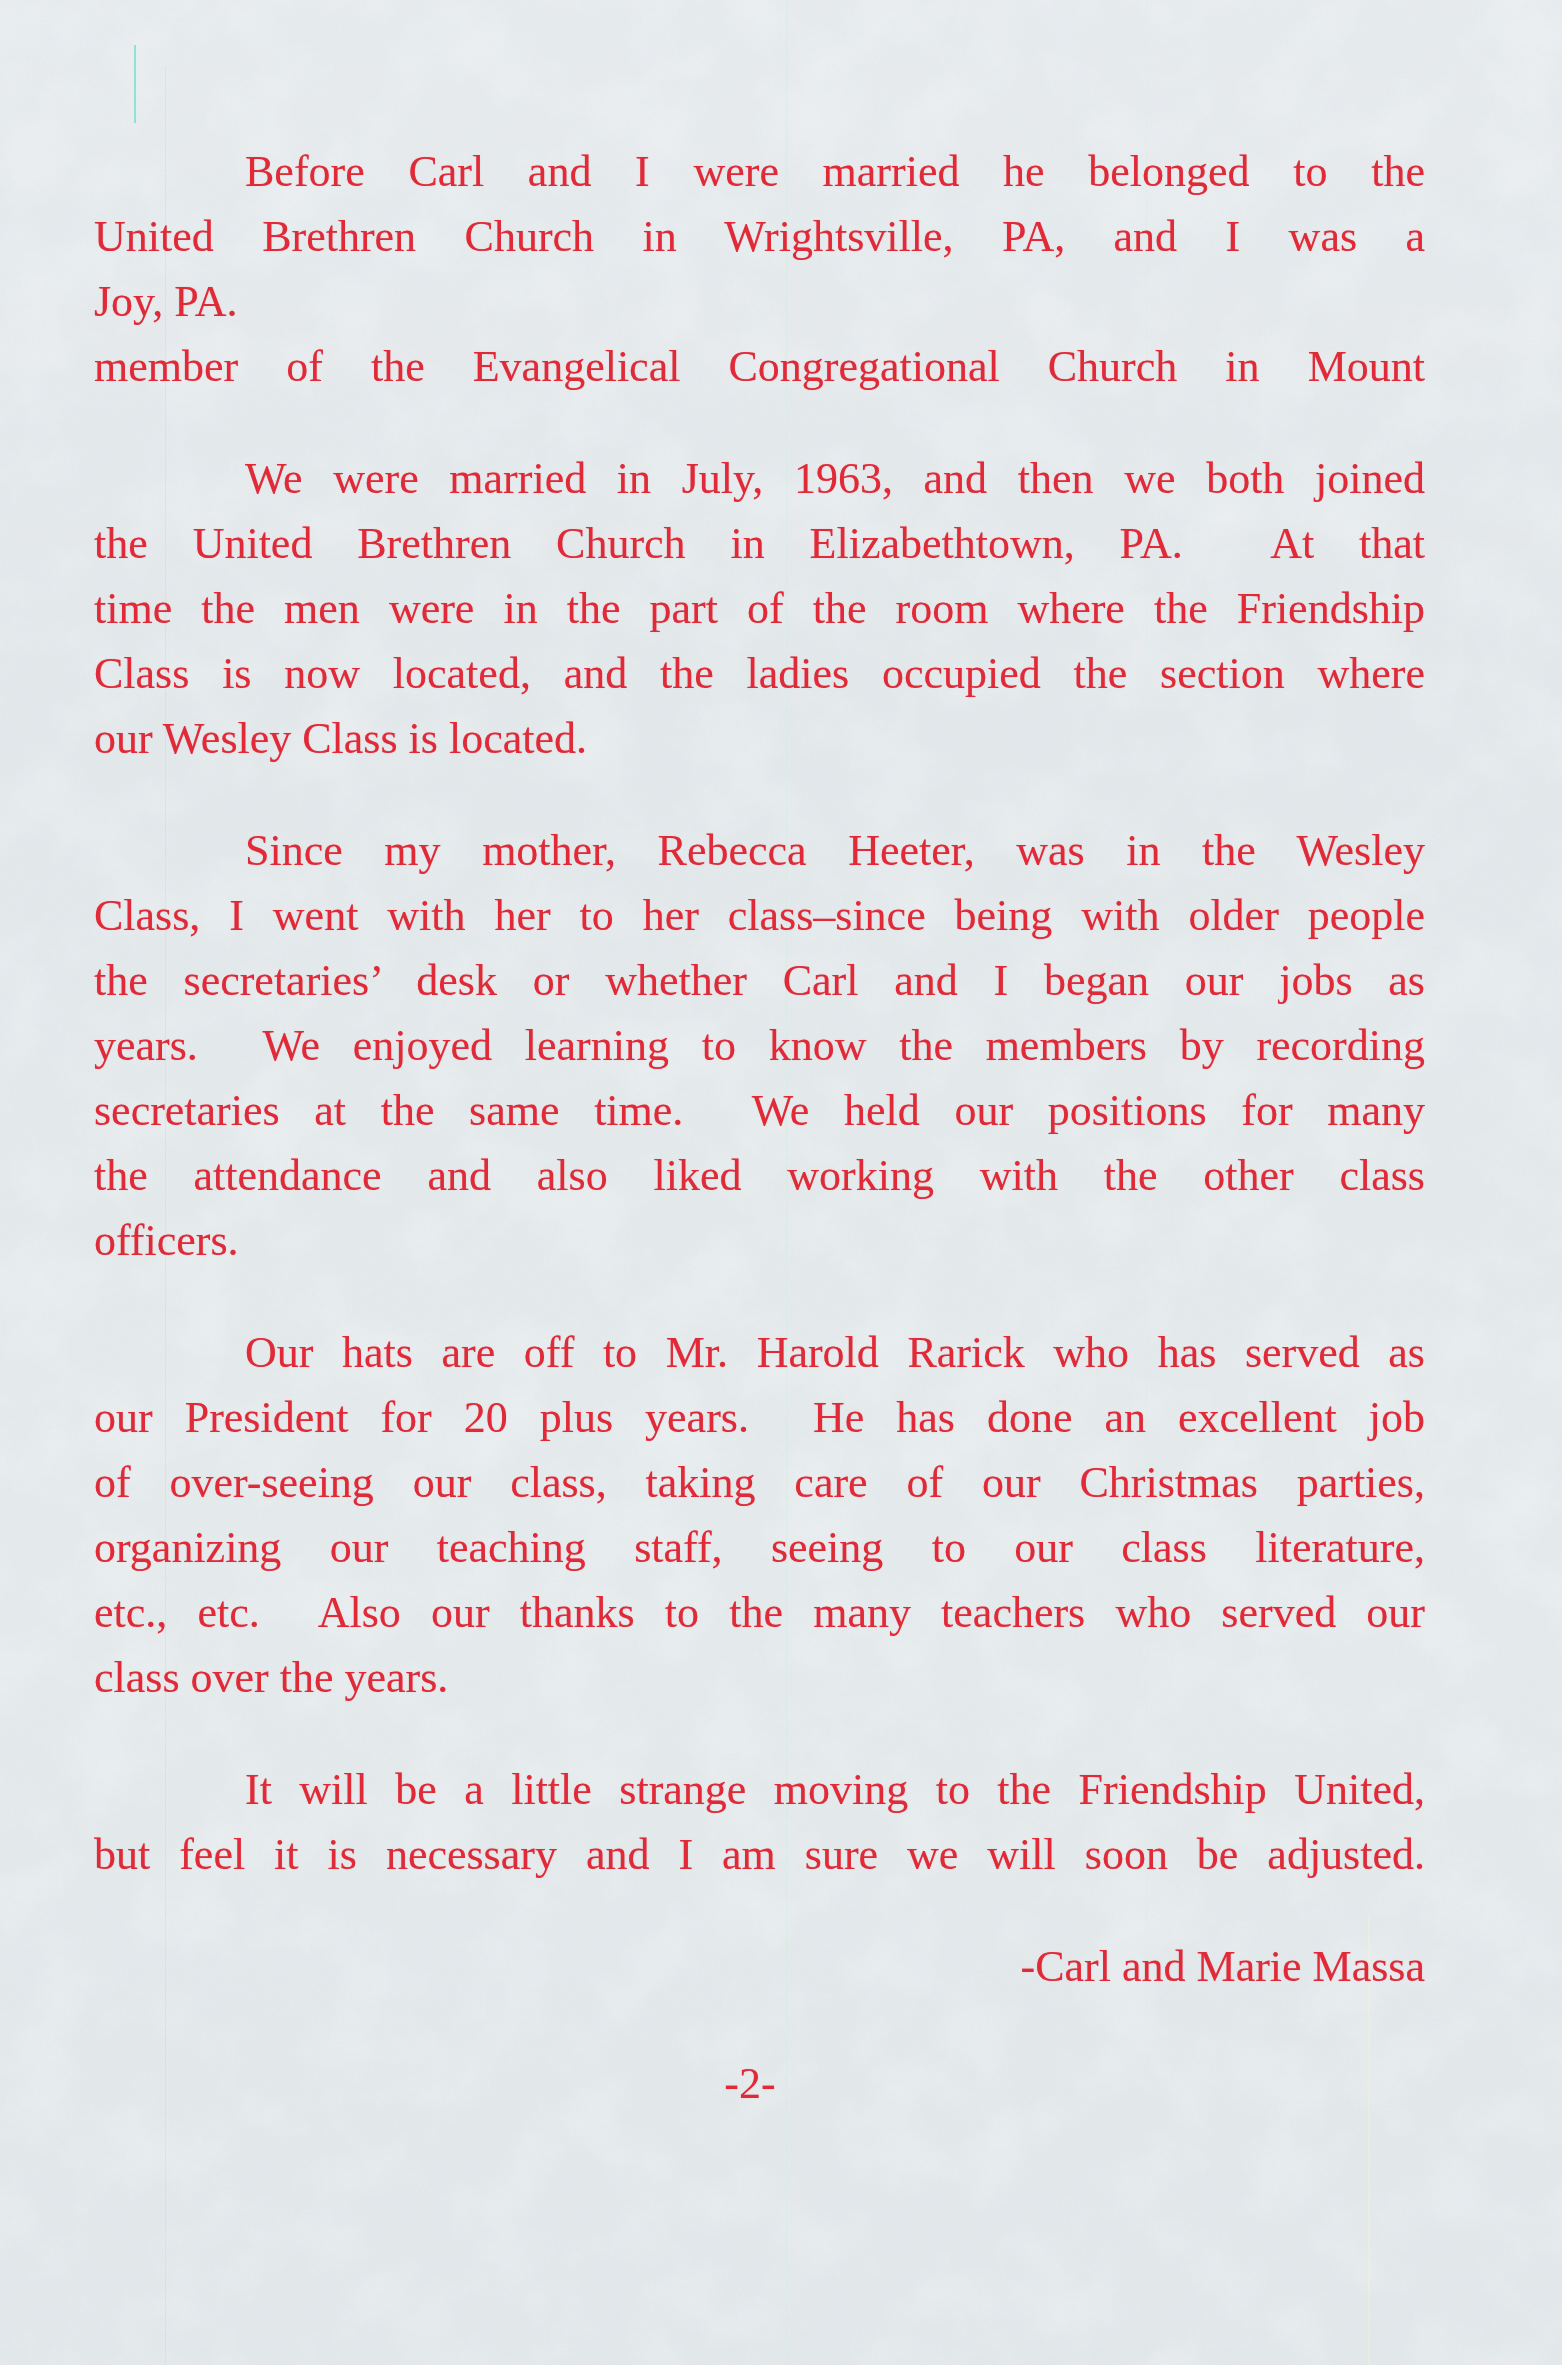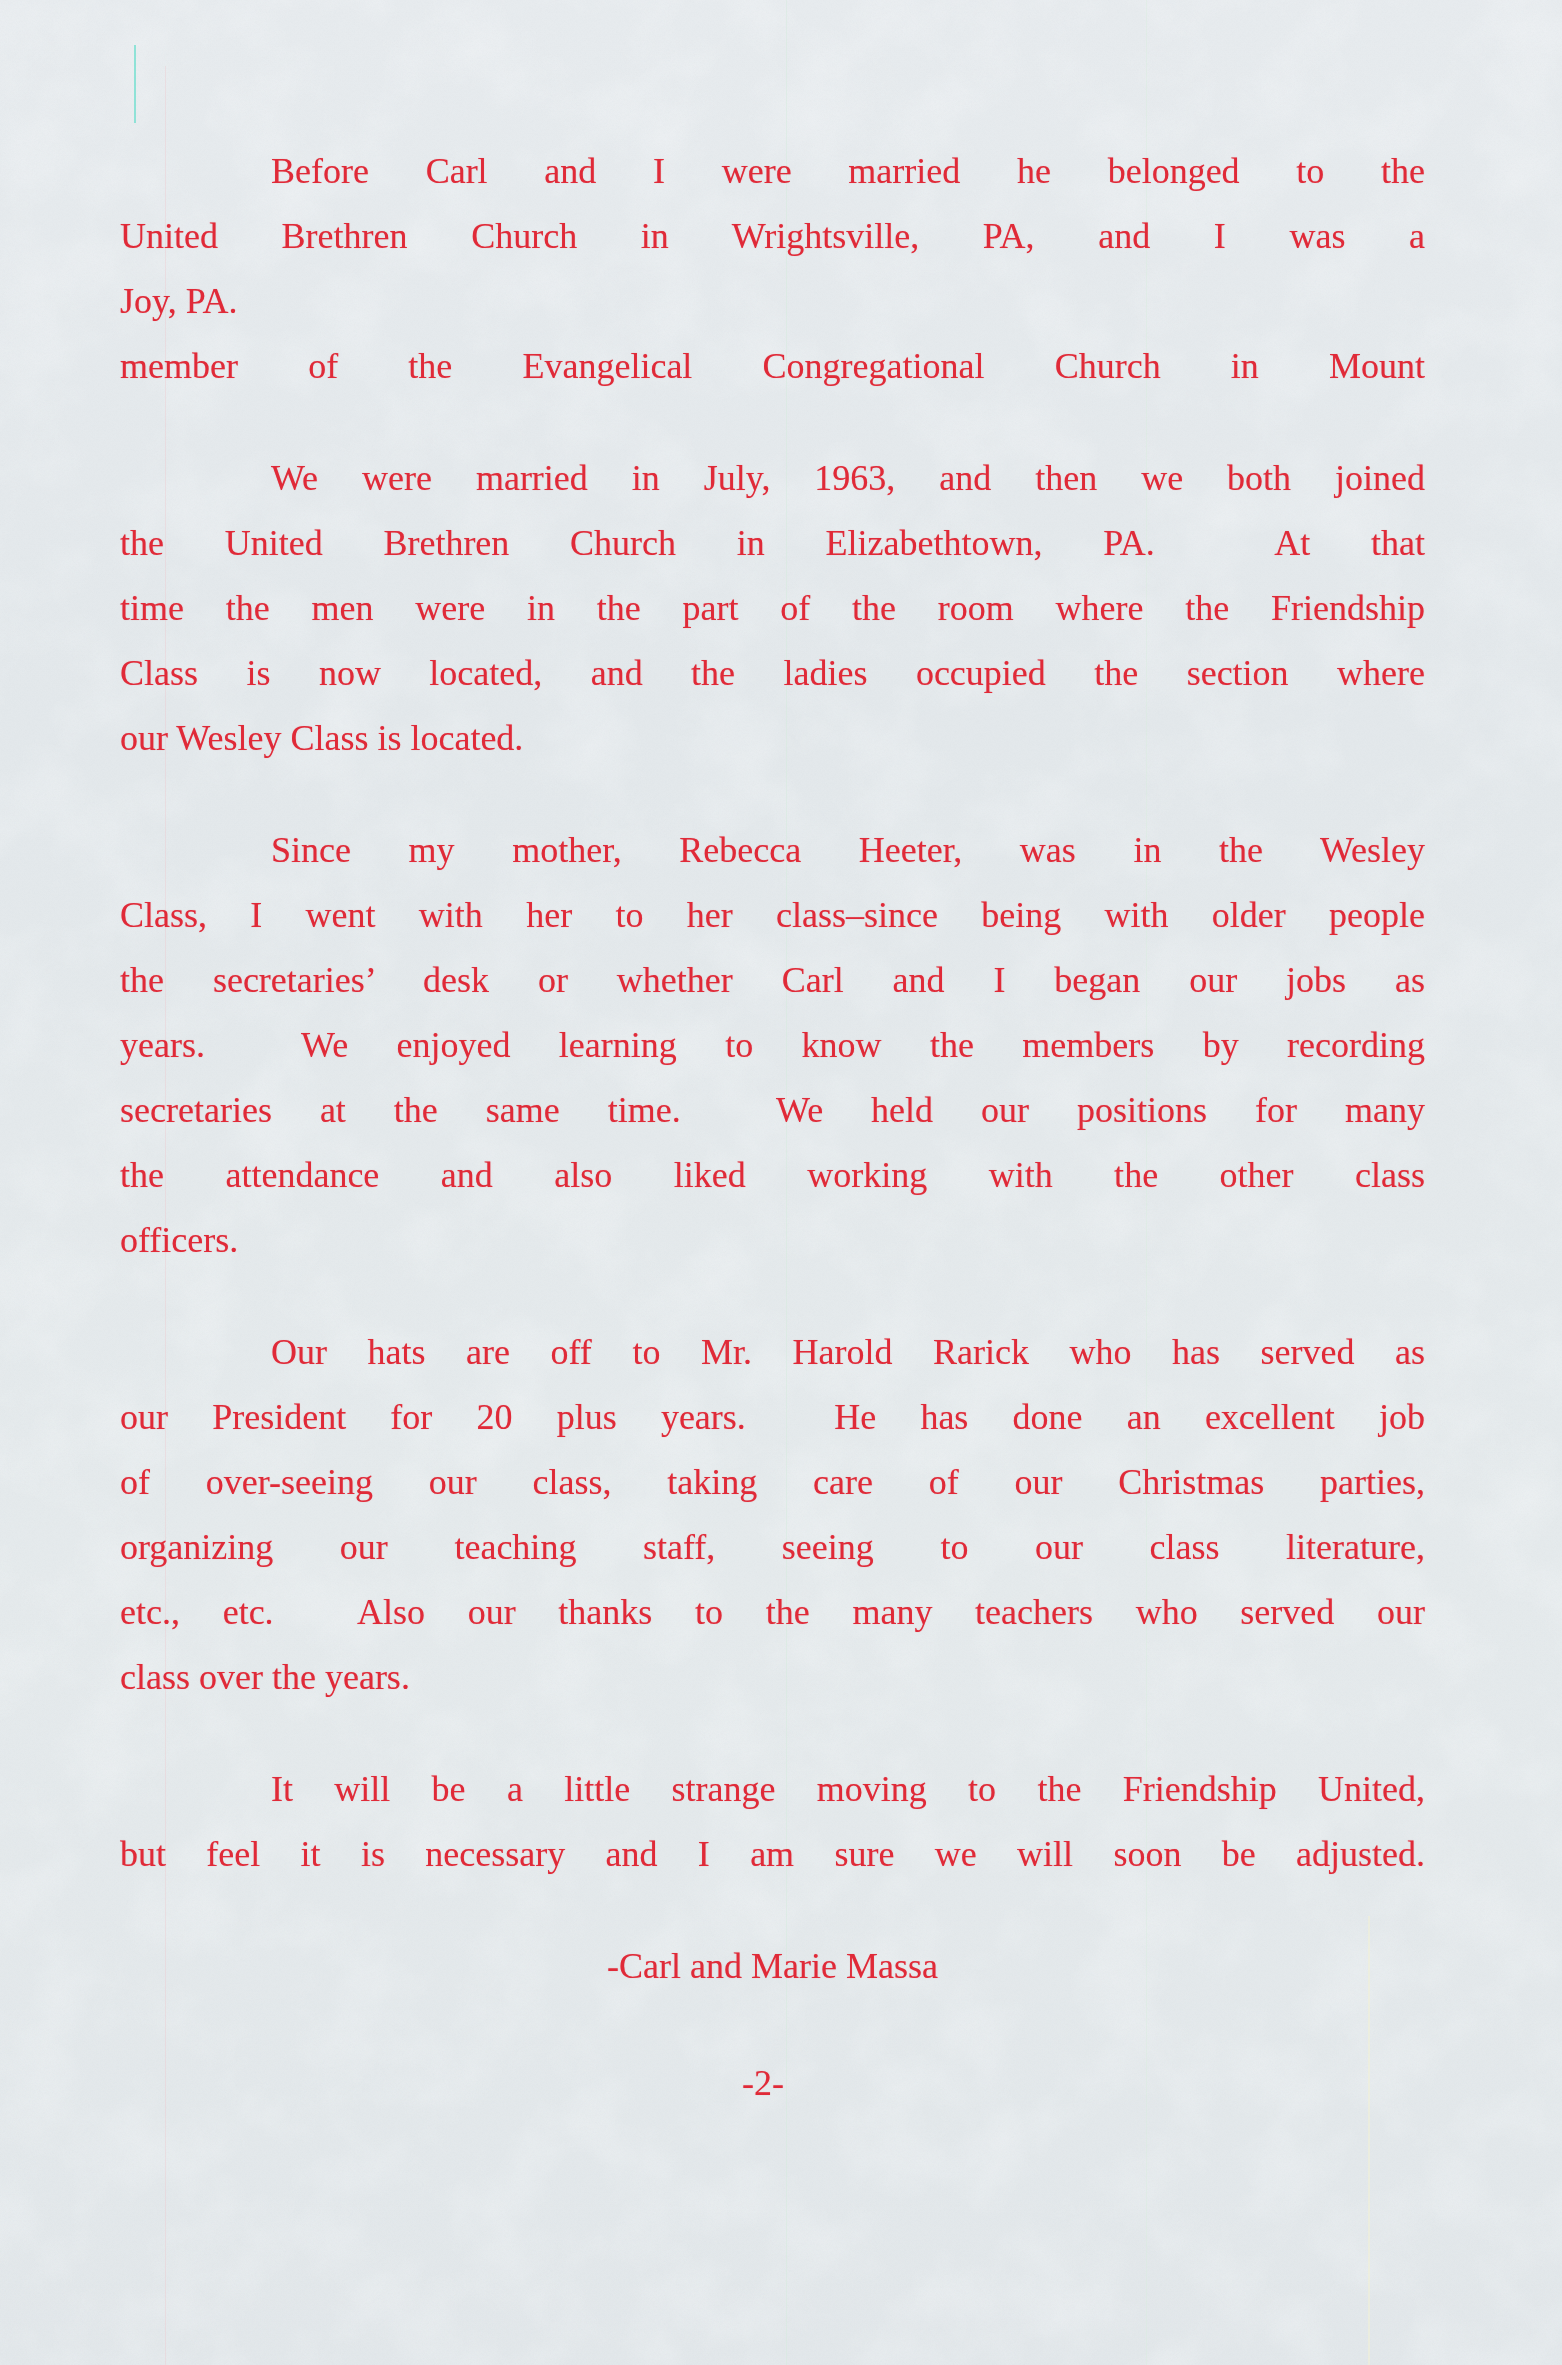--- a/index.html
+++ b/index.html
@@ -38,41 +38,41 @@
     pointer-events: none;
   }
   .streak.cyan   { left: 134px;  top: 45px;   width: 2.4px; height: 78px;  background: #7fe0d2; opacity: .85; }
   .streak.pink   { left: 165px;  top: 66px;  width: 1.4px; height: 2314px; background: #f0b9c3; opacity: .28; }
   .streak.green1 { left: 786px; top: 0;      width: 1.4px; height: 2404px; background: #d2ecdc; opacity: .45; }
   .streak.green2 { left: 1146px; top: 0;      width: 1.4px; height: 2404px; background: #d8eedd; opacity: .40; }
   .streak.cream  { left: 1368px; top: 1916px; width: 1.9px; height: 488px; background: #f3f0d6; opacity: .55; }
 
   .content {
     position: relative;
-    padding: 139px 137px 0 120px;
+    padding: 139px 137px 0 94px;
     color: var(--ink);
-    font-size: 36px;
+    font-size: 44px;
     line-height: 65px;
     text-shadow: 0 0 0.9px rgba(224, 42, 56, 0.38);
   }
   .paragraph { margin: 0 0 47px 0; }
   .line {
     white-space: pre-wrap;
     min-height: 65px;
   }
   .line.fill {
     text-align: justify;
     text-align-last: justify;
   }
   .line.first { text-indent: 151px; }
   .line.last  { text-align: left; text-align-last: left; }
 
   .signature-line {
     margin-top: 12px;
-    text-align: center;
+    text-align: right;
   }
   .page-number {
     margin-top: 52px;
     text-align: center;
     transform: translateX(-9.5px);
   }
 </style>
 </head>
 <body>
 

